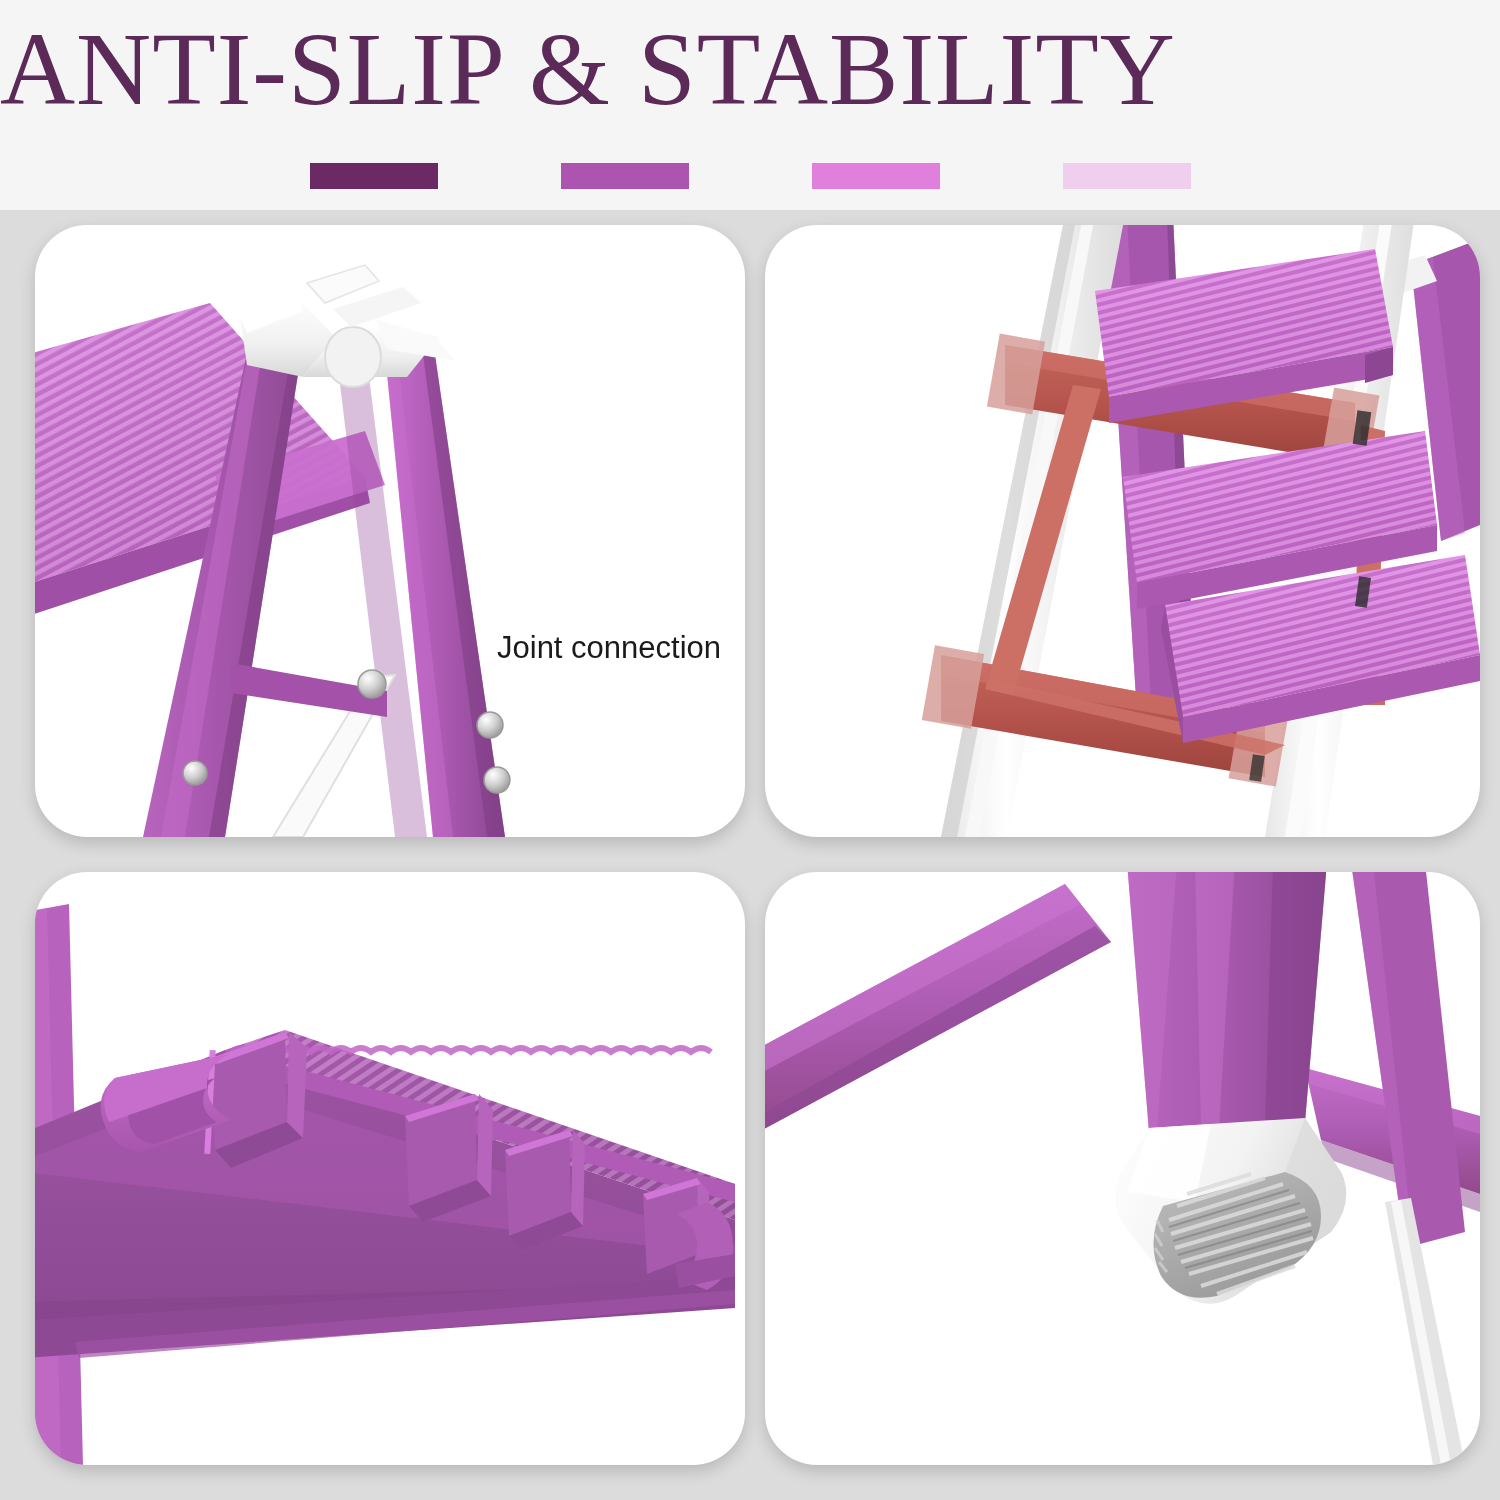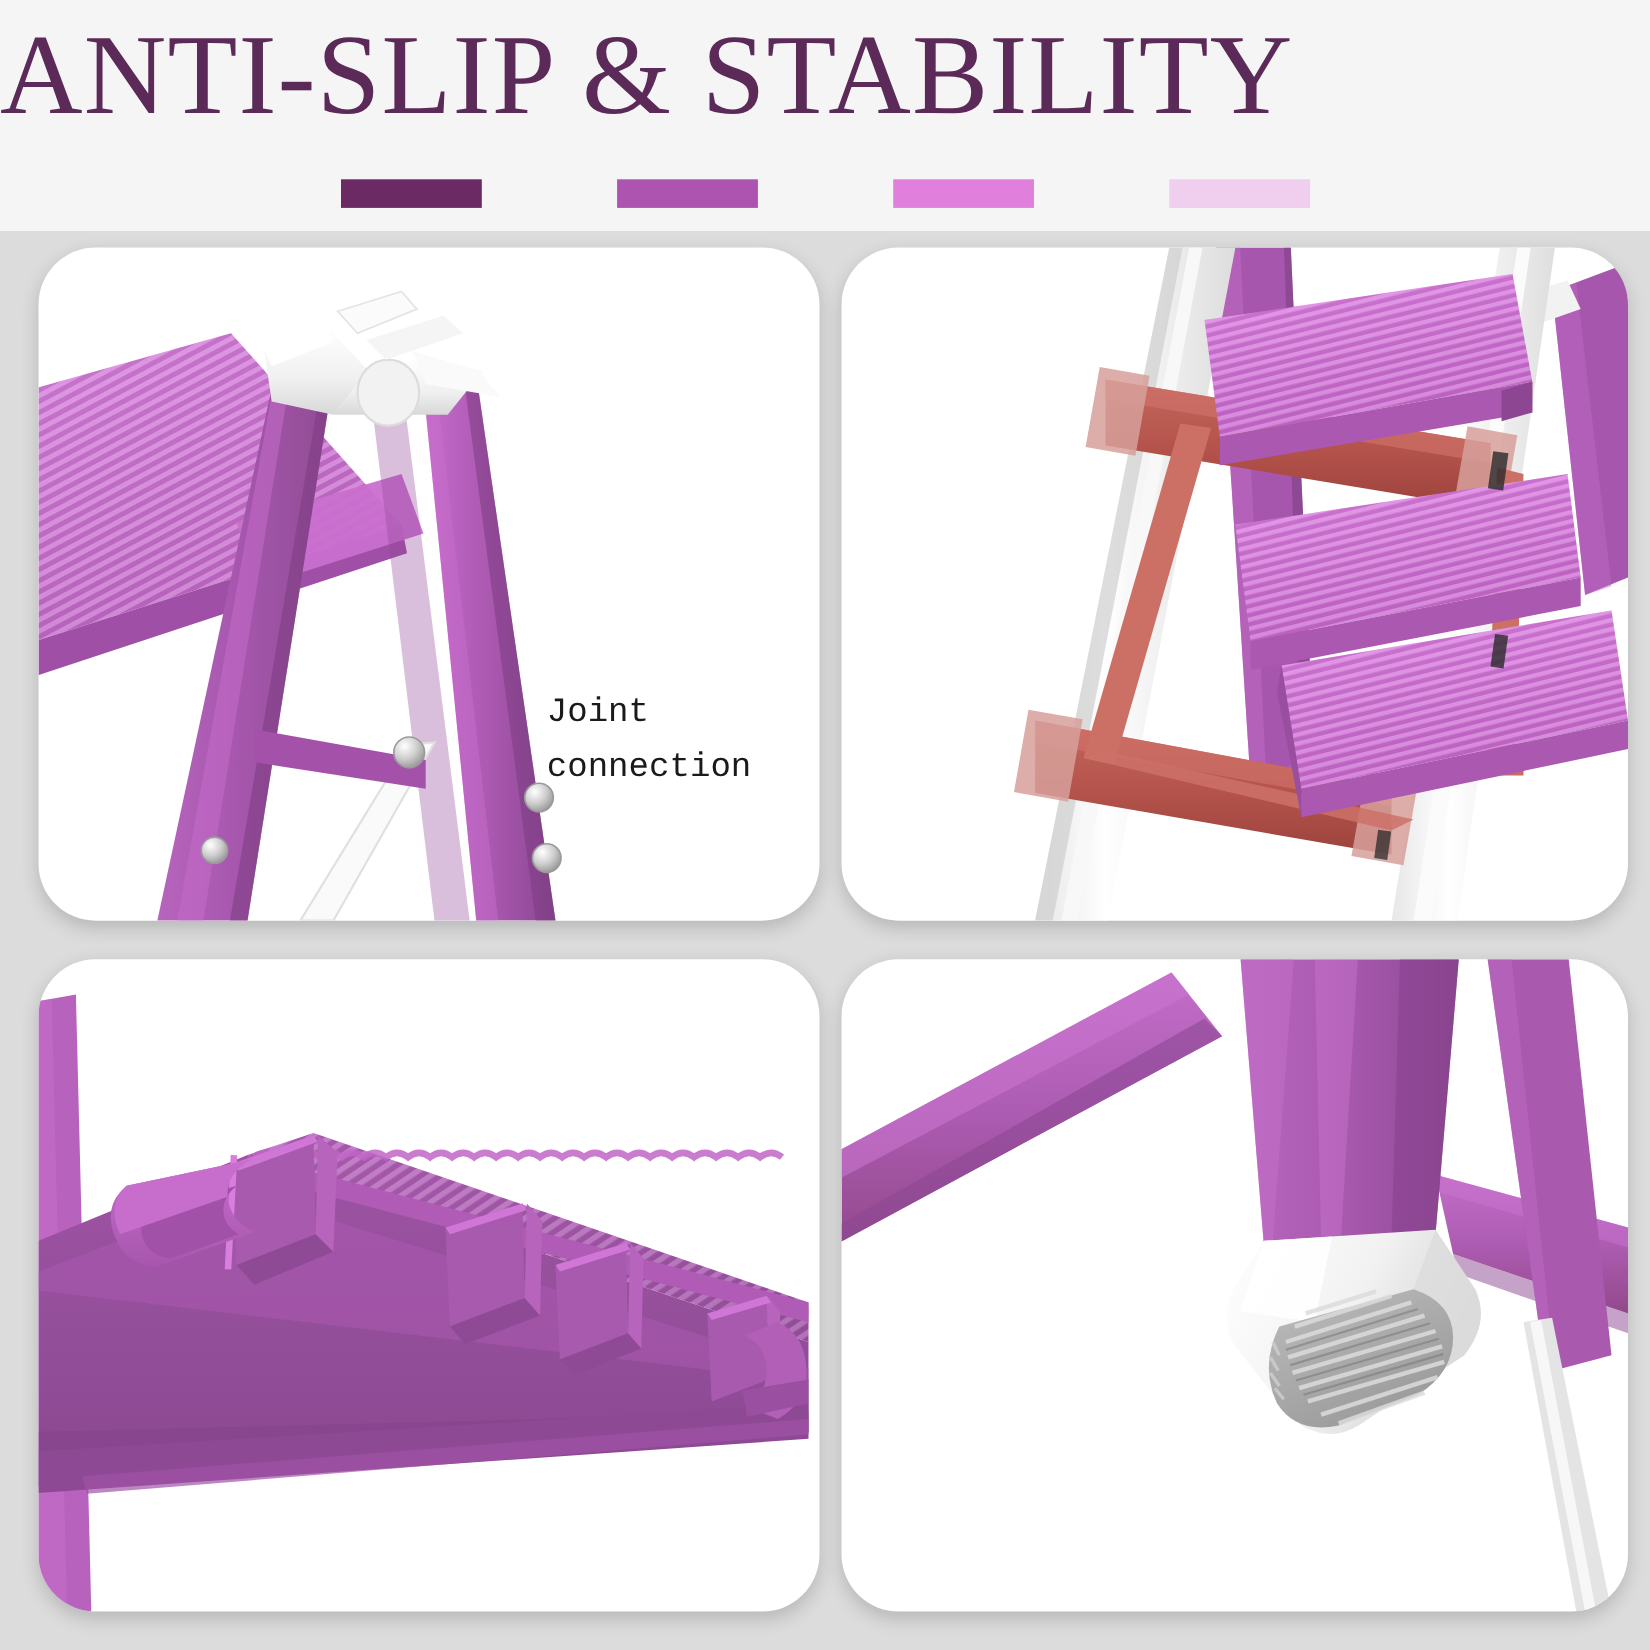--- a/index.html
+++ b/index.html
@@ -34,21 +34,21 @@
   .swatch { width:128px; height:26px; }
 
   
   .panel {
     position:absolute;
     background:#ffffff;
     border-radius:52px;
     box-shadow:0 6px 16px rgba(0,0,0,0.17);
     overflow:hidden;
   }
-  #panel-joint      { left:35px;  top:225px;  width:710px; height:612px;font-family:Liberation Mono, monospace; }
+  #panel-joint      { left:35px;  top:225px;  width:710px; height:612px; }
   #panel-weight     { left:765px; top:225px;  width:715px; height:612px; }
   #panel-step       { left:35px;  top:872px;  width:710px; height:593px; }
   #panel-feet       { left:765px; top:872px;  width:715px; height:593px; }
 
   .caption {
     position:absolute;
     color:#1a1a1a;
     font-size:30px;
     line-height:1.62;
     white-space:pre-line;

